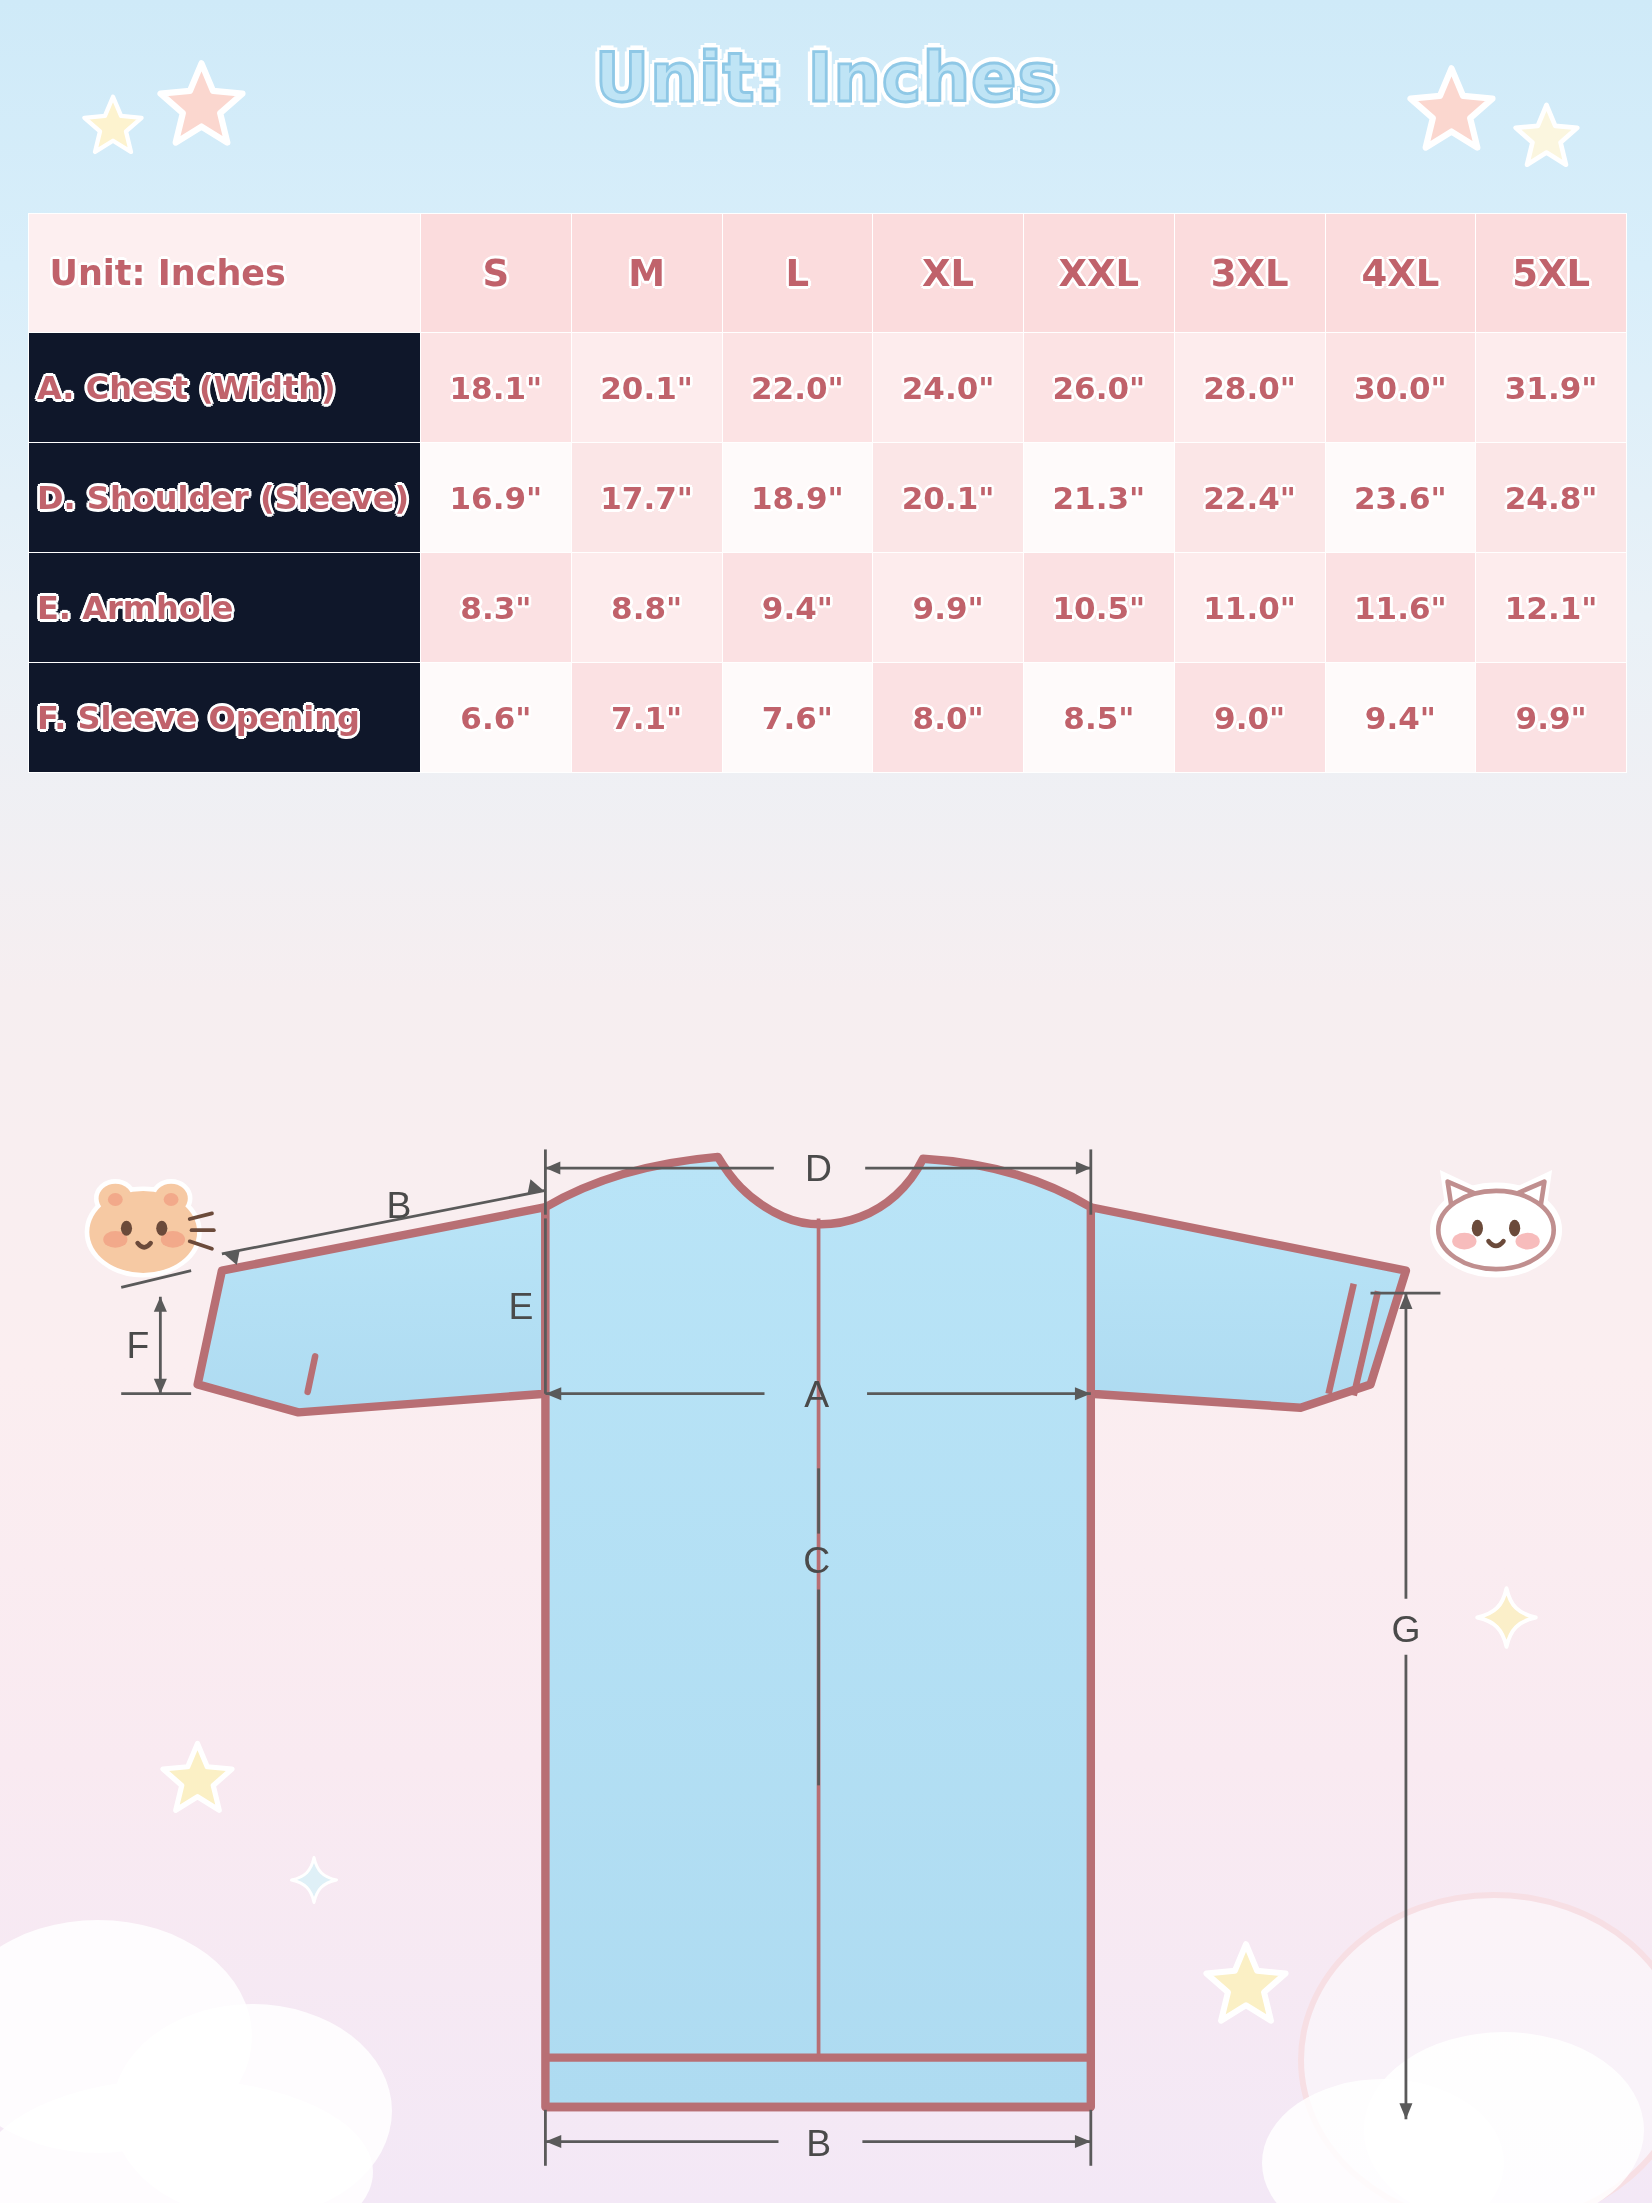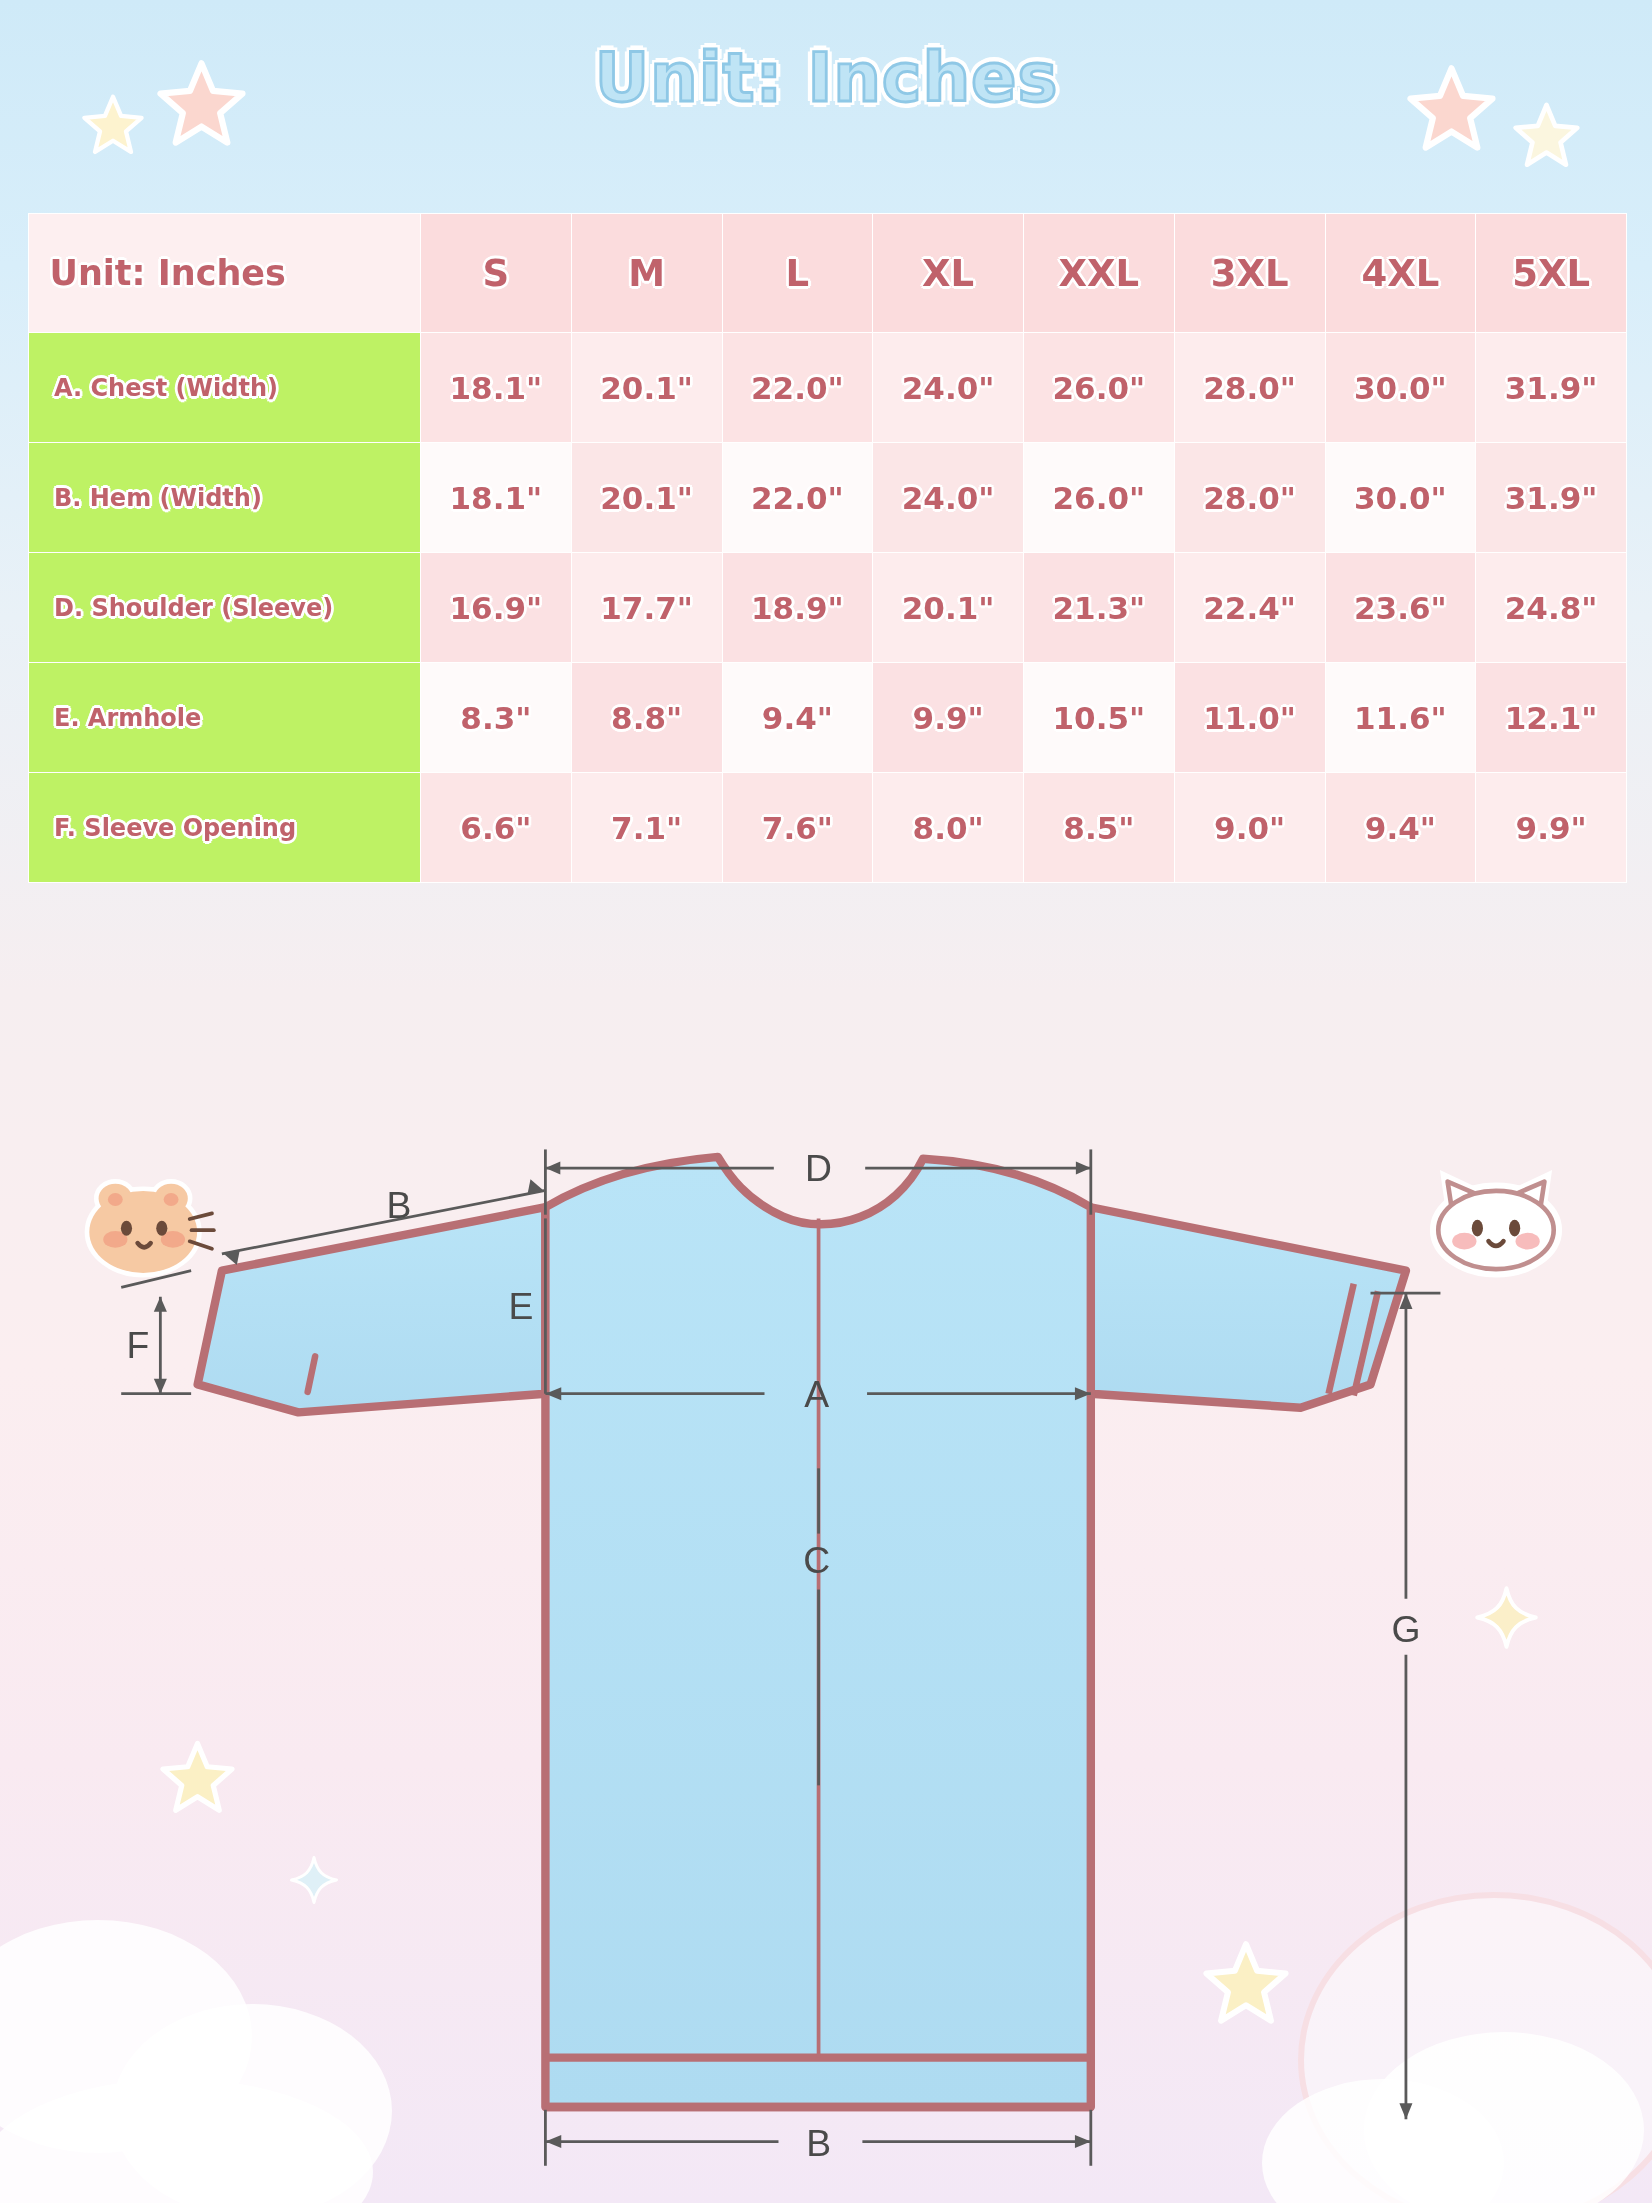--- a/index.html
+++ b/index.html
@@ -106,23 +106,23 @@
     background: #fbdcdd;
   }
   thead th.hdr-label {
     font-size: 35px;
     background: #fdeff0;
     text-align: left;
     padding-left: 20.5px;
   }
   tbody td.row-label {
     text-align: left;
-    padding-left: 25px;
-    font-size: 24px;
-    background: #bef264;
+    padding-left: 8px;
+    font-size: 32px;
+    background: #0f172a;
   }
   
   tbody tr:nth-child(odd)  td.val { background: #fdeced; }
   tbody tr:nth-child(even) td.val { background: #fefafa; }
   tbody tr:nth-child(1) td.val:nth-child(even) { background: #fce3e4; }
   tbody tr:nth-child(2) td.val:nth-child(odd)  { background: #fbe6e7; }
   tbody tr:nth-child(3) td.val:nth-child(even) { background: #fbe1e3; }
   tbody tr:nth-child(4) td.val:nth-child(odd)  { background: #fbe1e3; }
   tbody tr:nth-child(5) td.val:nth-child(even) { background: #fce5e6; }
   tbody tr:nth-child(6) td.val:nth-child(odd)  { background: #fce5e6; }
@@ -228,31 +228,20 @@
         <th>XL</th>
         <th>XXL</th>
         <th>3XL</th>
         <th>4XL</th>
         <th>5XL</th>
       </tr>
     </thead>
     <tbody>
       <tr>
         <td class="row-label">A. Chest (Width)</td>
-        <td class="val">18.1"</td>
-        <td class="val">20.1"</td>
-        <td class="val">22.0"</td>
-        <td class="val">24.0"</td>
-        <td class="val">26.0"</td>
-        <td class="val">28.0"</td>
-        <td class="val">30.0"</td>
-        <td class="val">31.9"</td>
-      </tr>
-      <tr>
-        <td class="row-label">B. Hem (Width)</td>
         <td class="val">18.1"</td>
         <td class="val">20.1"</td>
         <td class="val">22.0"</td>
         <td class="val">24.0"</td>
         <td class="val">26.0"</td>
         <td class="val">28.0"</td>
         <td class="val">30.0"</td>
         <td class="val">31.9"</td>
       </tr>
       <tr>

